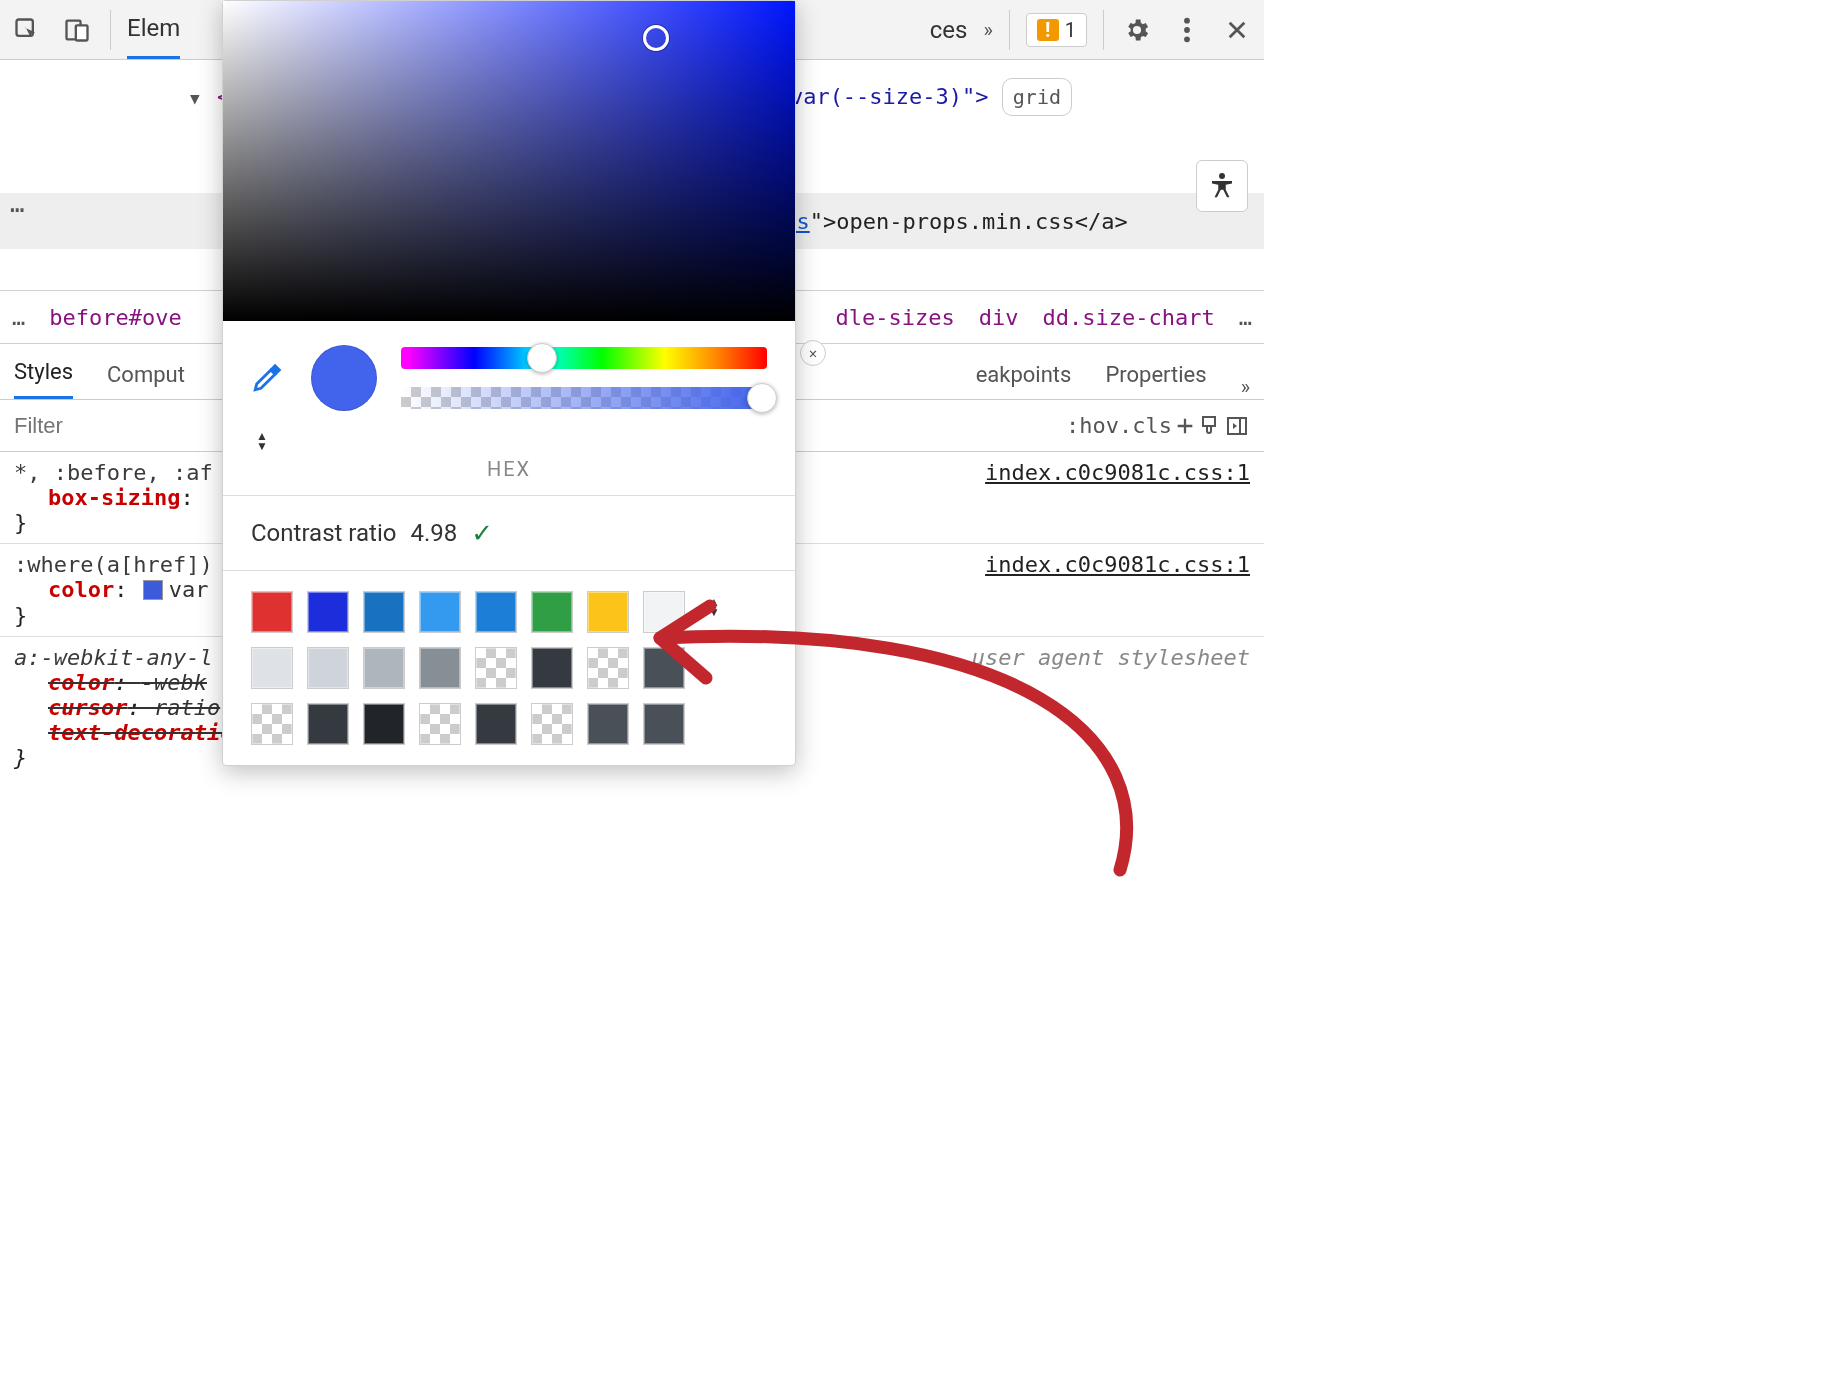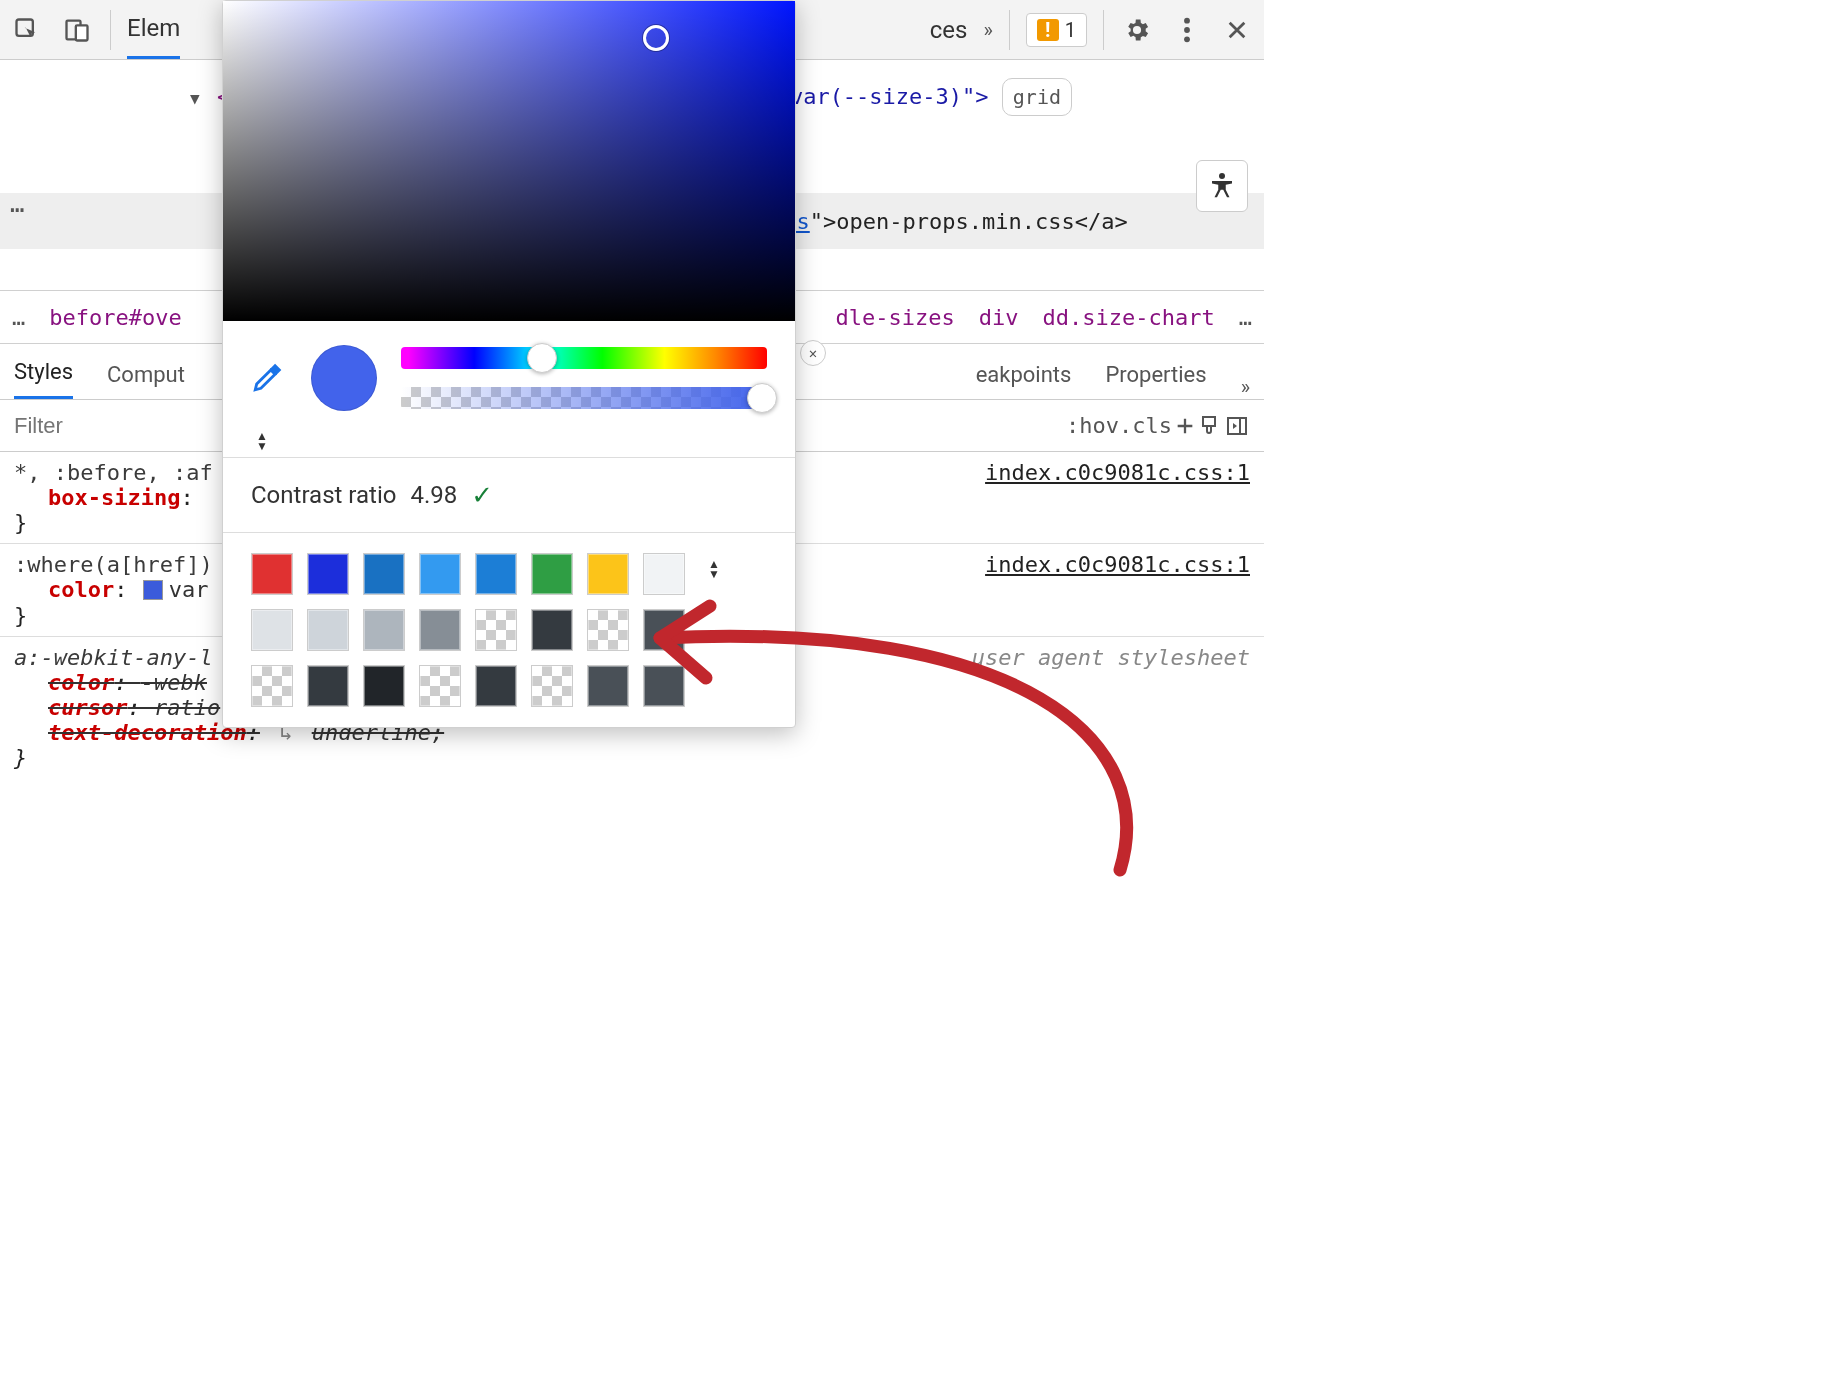--- a/index.html
+++ b/index.html
@@ -477,20 +477,21 @@
           <div class="slider-handle"></div>
         </div>
     </div>
   </div>
   <div class="hex-row">
     <div class="stepper">
       <span>▲</span>
       <span>▼</span>
     </div>
   </div>
+  <div class="hex-label">HEX</div>
 
   <div class="contrast-row">
     <span>Contrast ratio</span>
     <span style="">4.98</span>
     <span class="contrast-check">✓</span>
   </div>
 
   <div class="palette">
     <div class="palette-grid" id="palette-grid">
         <div class="pal-sw" style="background: rgb(224, 49, 49);"></div>

